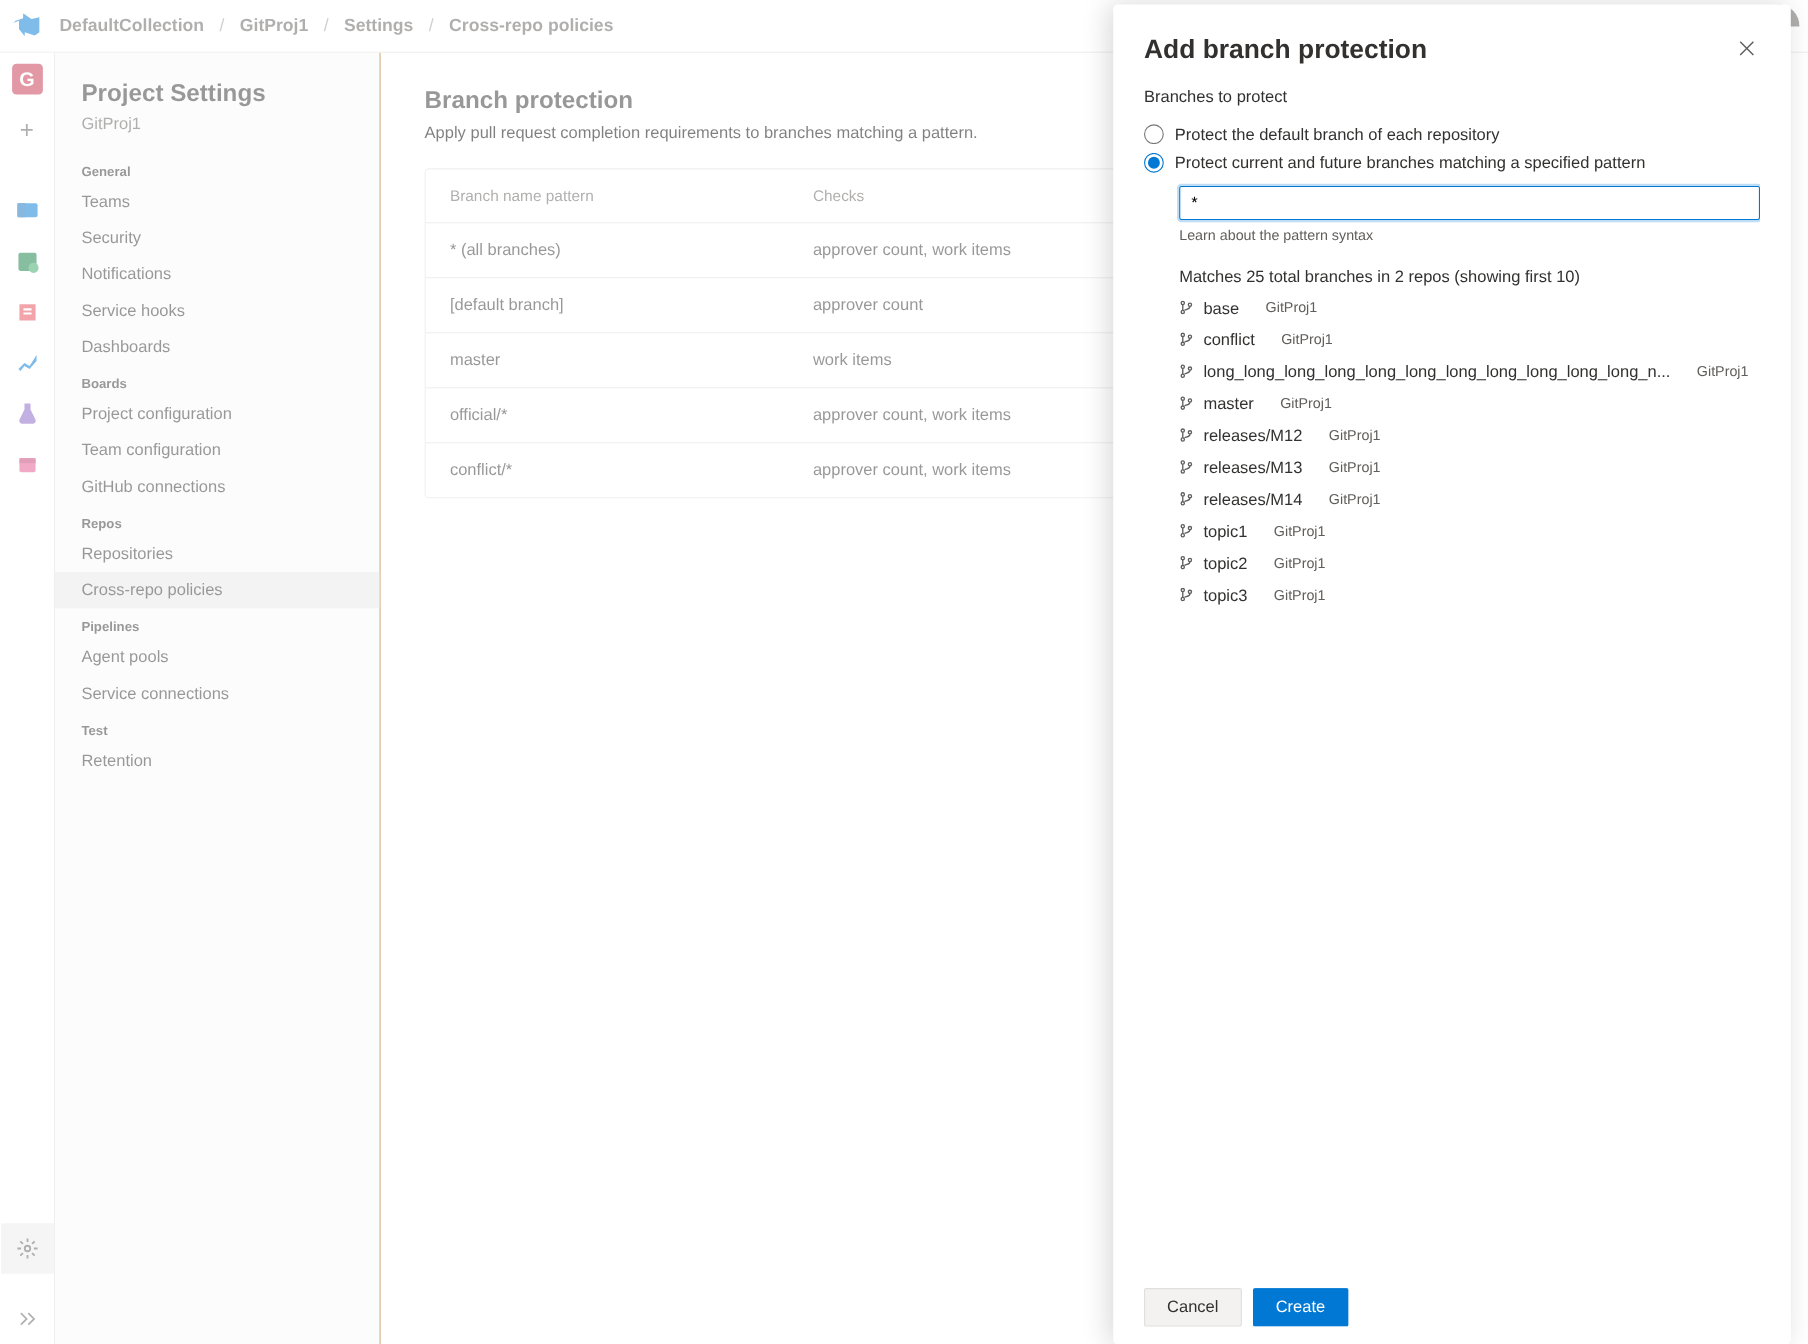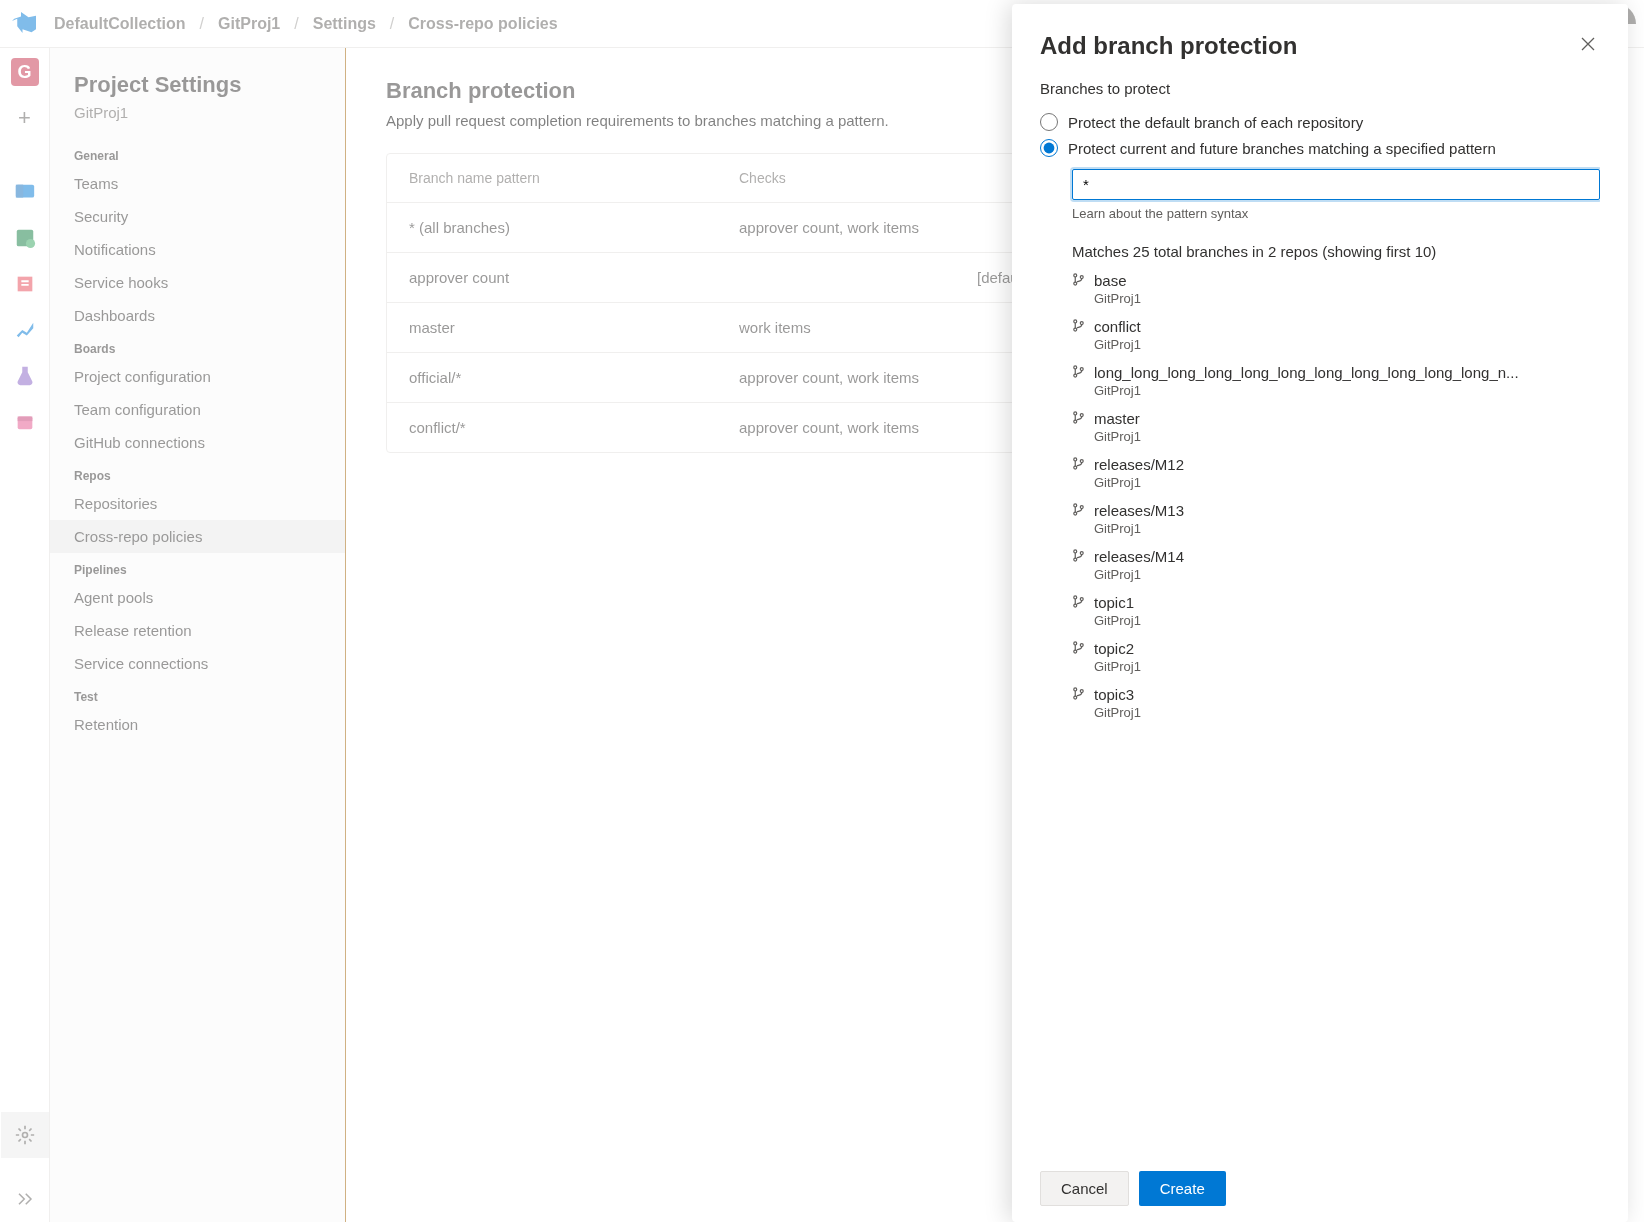--- a/index.html
+++ b/index.html
@@ -228,21 +228,20 @@
     font-size: 15px;
   }
   .branch-list {
     margin-top: 12px;
     display: flex;
     flex-direction: column;
     gap: 12px;
   }
   .branch-item {
     display: flex;
-    flex-direction: column;
     gap: 2px;
   }
   .branch-name-row {
     display: flex;
     align-items: center;
     gap: 8px;
     font-size: 15px;
   }
   .branch-repo {
     font-size: 13px;
@@ -365,43 +364,42 @@
     <div class="nav-item">Project configuration</div>
     <div class="nav-item">Team configuration</div>
     <div class="nav-item">GitHub connections</div>
 
     <div class="nav-group">Repos</div>
     <div class="nav-item">Repositories</div>
     <div class="nav-item selected">Cross-repo policies</div>
 
     <div class="nav-group">Pipelines</div>
     <div class="nav-item">Agent pools</div>
-    <div class="nav-item">Release retention</div>
     <div class="nav-item">Service connections</div>
 
     <div class="nav-group">Test</div>
     <div class="nav-item">Retention</div>
   </div>
 
   <div class="main">
     <h2>Branch protection</h2>
     <div class="subtitle">Apply pull request completion requirements to branches matching a pattern.</div>
 
     <div class="policy-table">
       <div class="row header">
         <div class="cell c-name">Branch name pattern</div>
         <div class="cell c-checks">Checks</div>
       </div>
       <div class="row">
         <div class="cell c-name">* (all branches)</div>
         <div class="cell c-checks">approver count, work items</div>
       </div>
       <div class="row">
+        <div class="cell c-name">[default branch]</div>
         <div class="cell c-checks">approver count</div>
-        <div class="cell c-name">[default branch]</div>
       </div>
       <div class="row">
         <div class="cell c-name">master</div>
         <div class="cell c-checks">work items</div>
       </div>
       <div class="row">
         <div class="cell c-name">official/*</div>
         <div class="cell c-checks">approver count, work items</div>
       </div>
       <div class="row">

